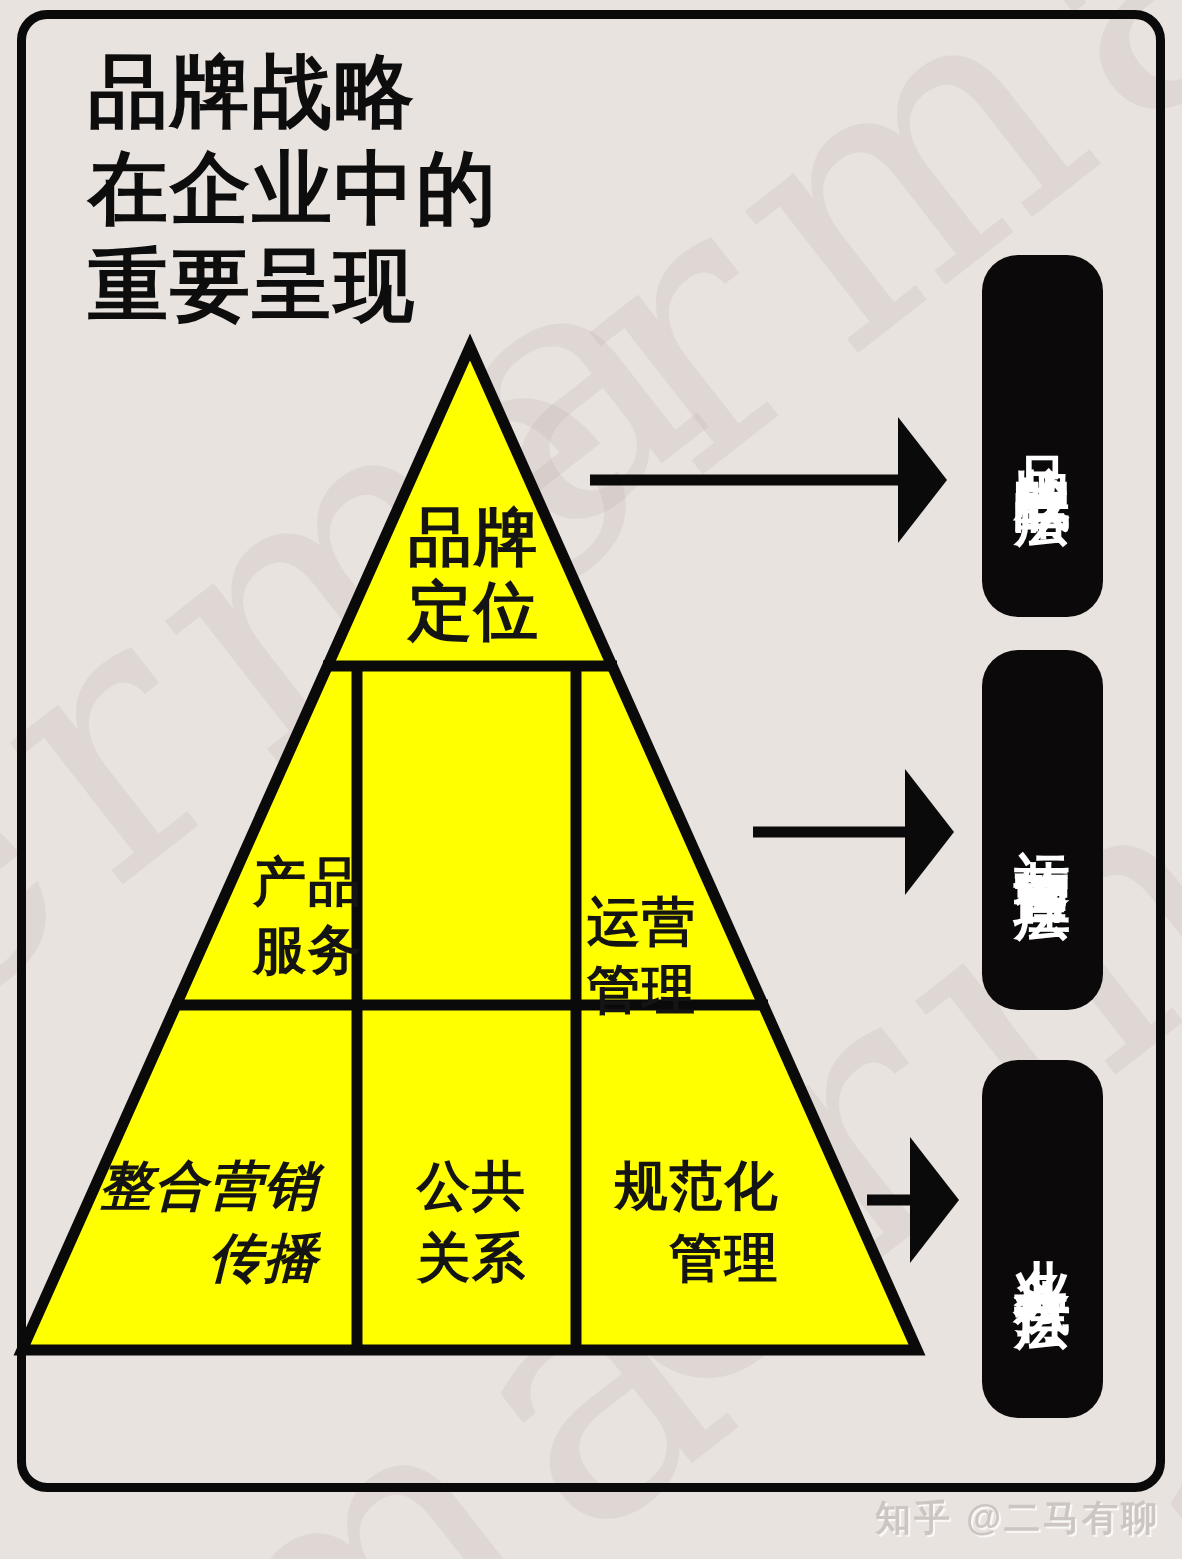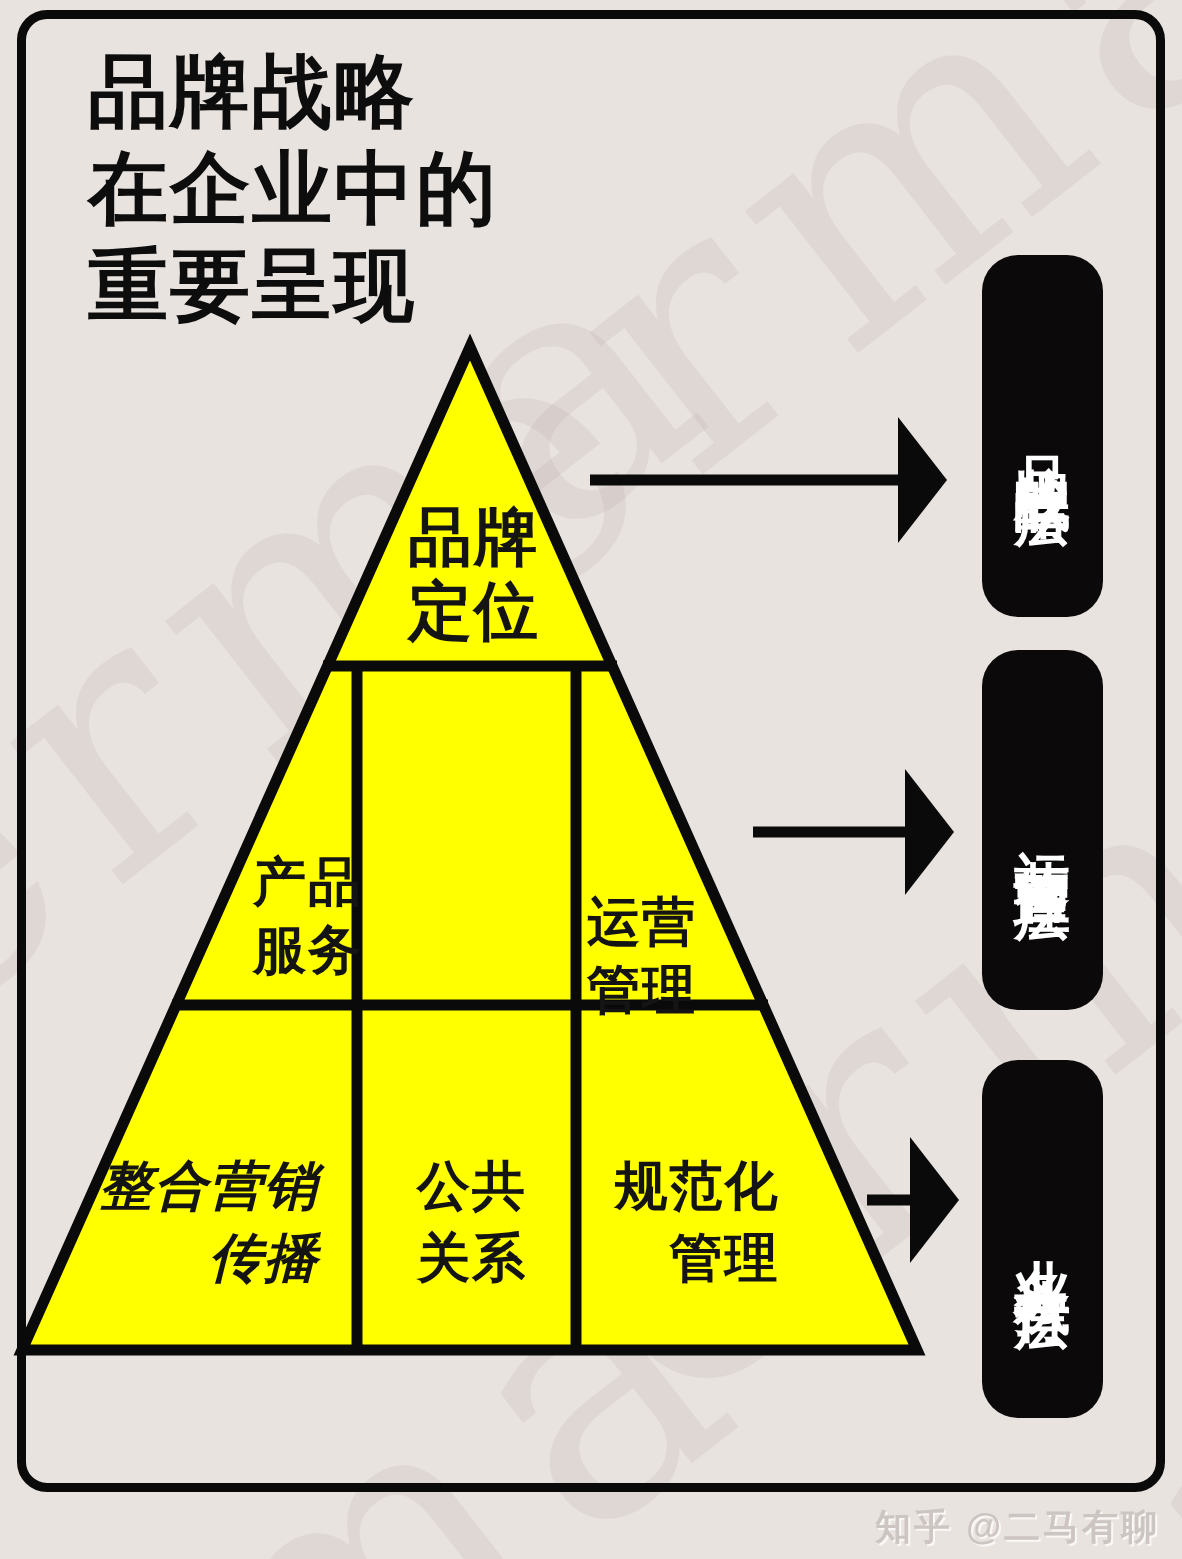--- a/index.html
+++ b/index.html
@@ -51,21 +51,21 @@
   .side-box.b1{top:255px;height:362px;}
   .side-box.b2{top:650px;height:360px;}
   .side-box.b3{top:1060px;height:358px;}
   .vtext{
     writing-mode:vertical-rl;text-orientation:upright;
     color:#ffffff;font-size:56px;font-weight:700;letter-spacing:10px;
   }
   .attribution{
     position:absolute;right:22px;top:1494px;
     font-size:36px;font-weight:700;letter-spacing:3px;
-    color:#ccc5c2;text-shadow:2px 2px 0 #faf8f6;margin-top:9px;
+    color:#ccc5c2;text-shadow:2px 2px 0 #faf8f6;
   }
 </style>
 </head>
 <body>
 
 <div class="canvas">
 
   <div class="wm" style="left:430px;top:330px;">erma</div>
   <div class="wm" style="left:-150px;top:740px;">erma</div>
   <div class="wm" style="left:600px;top:1120px;">erma</div>

